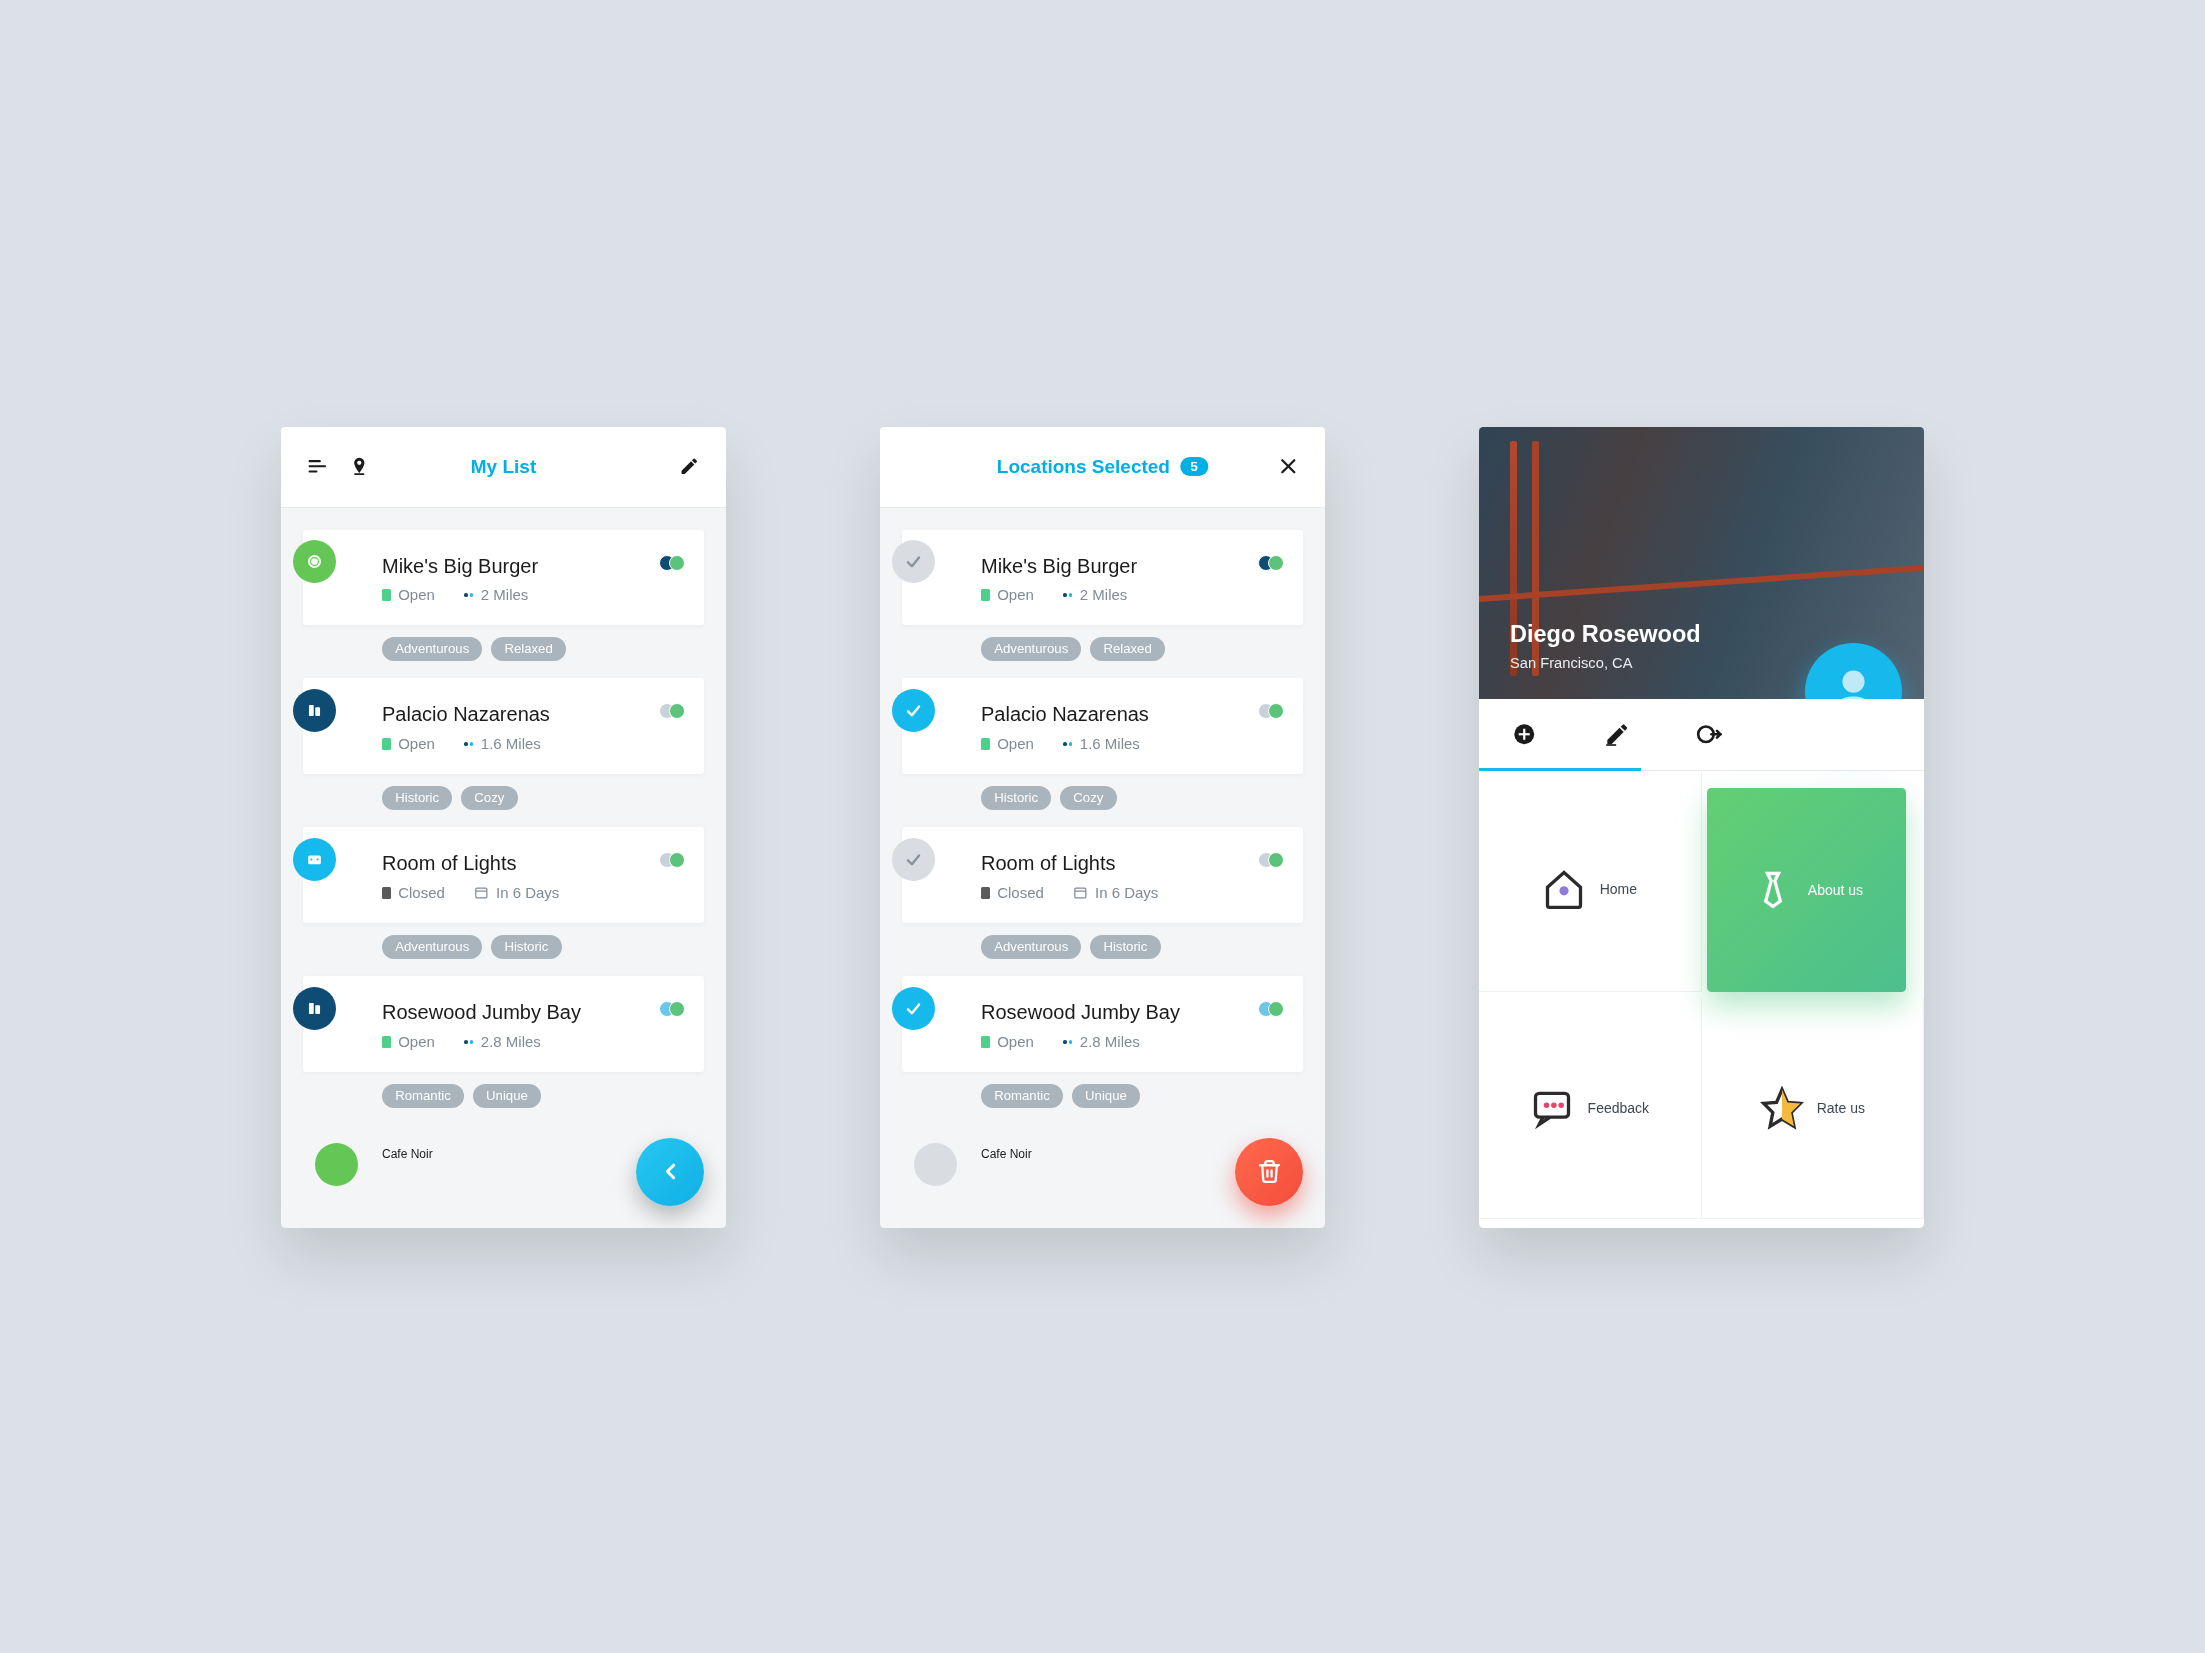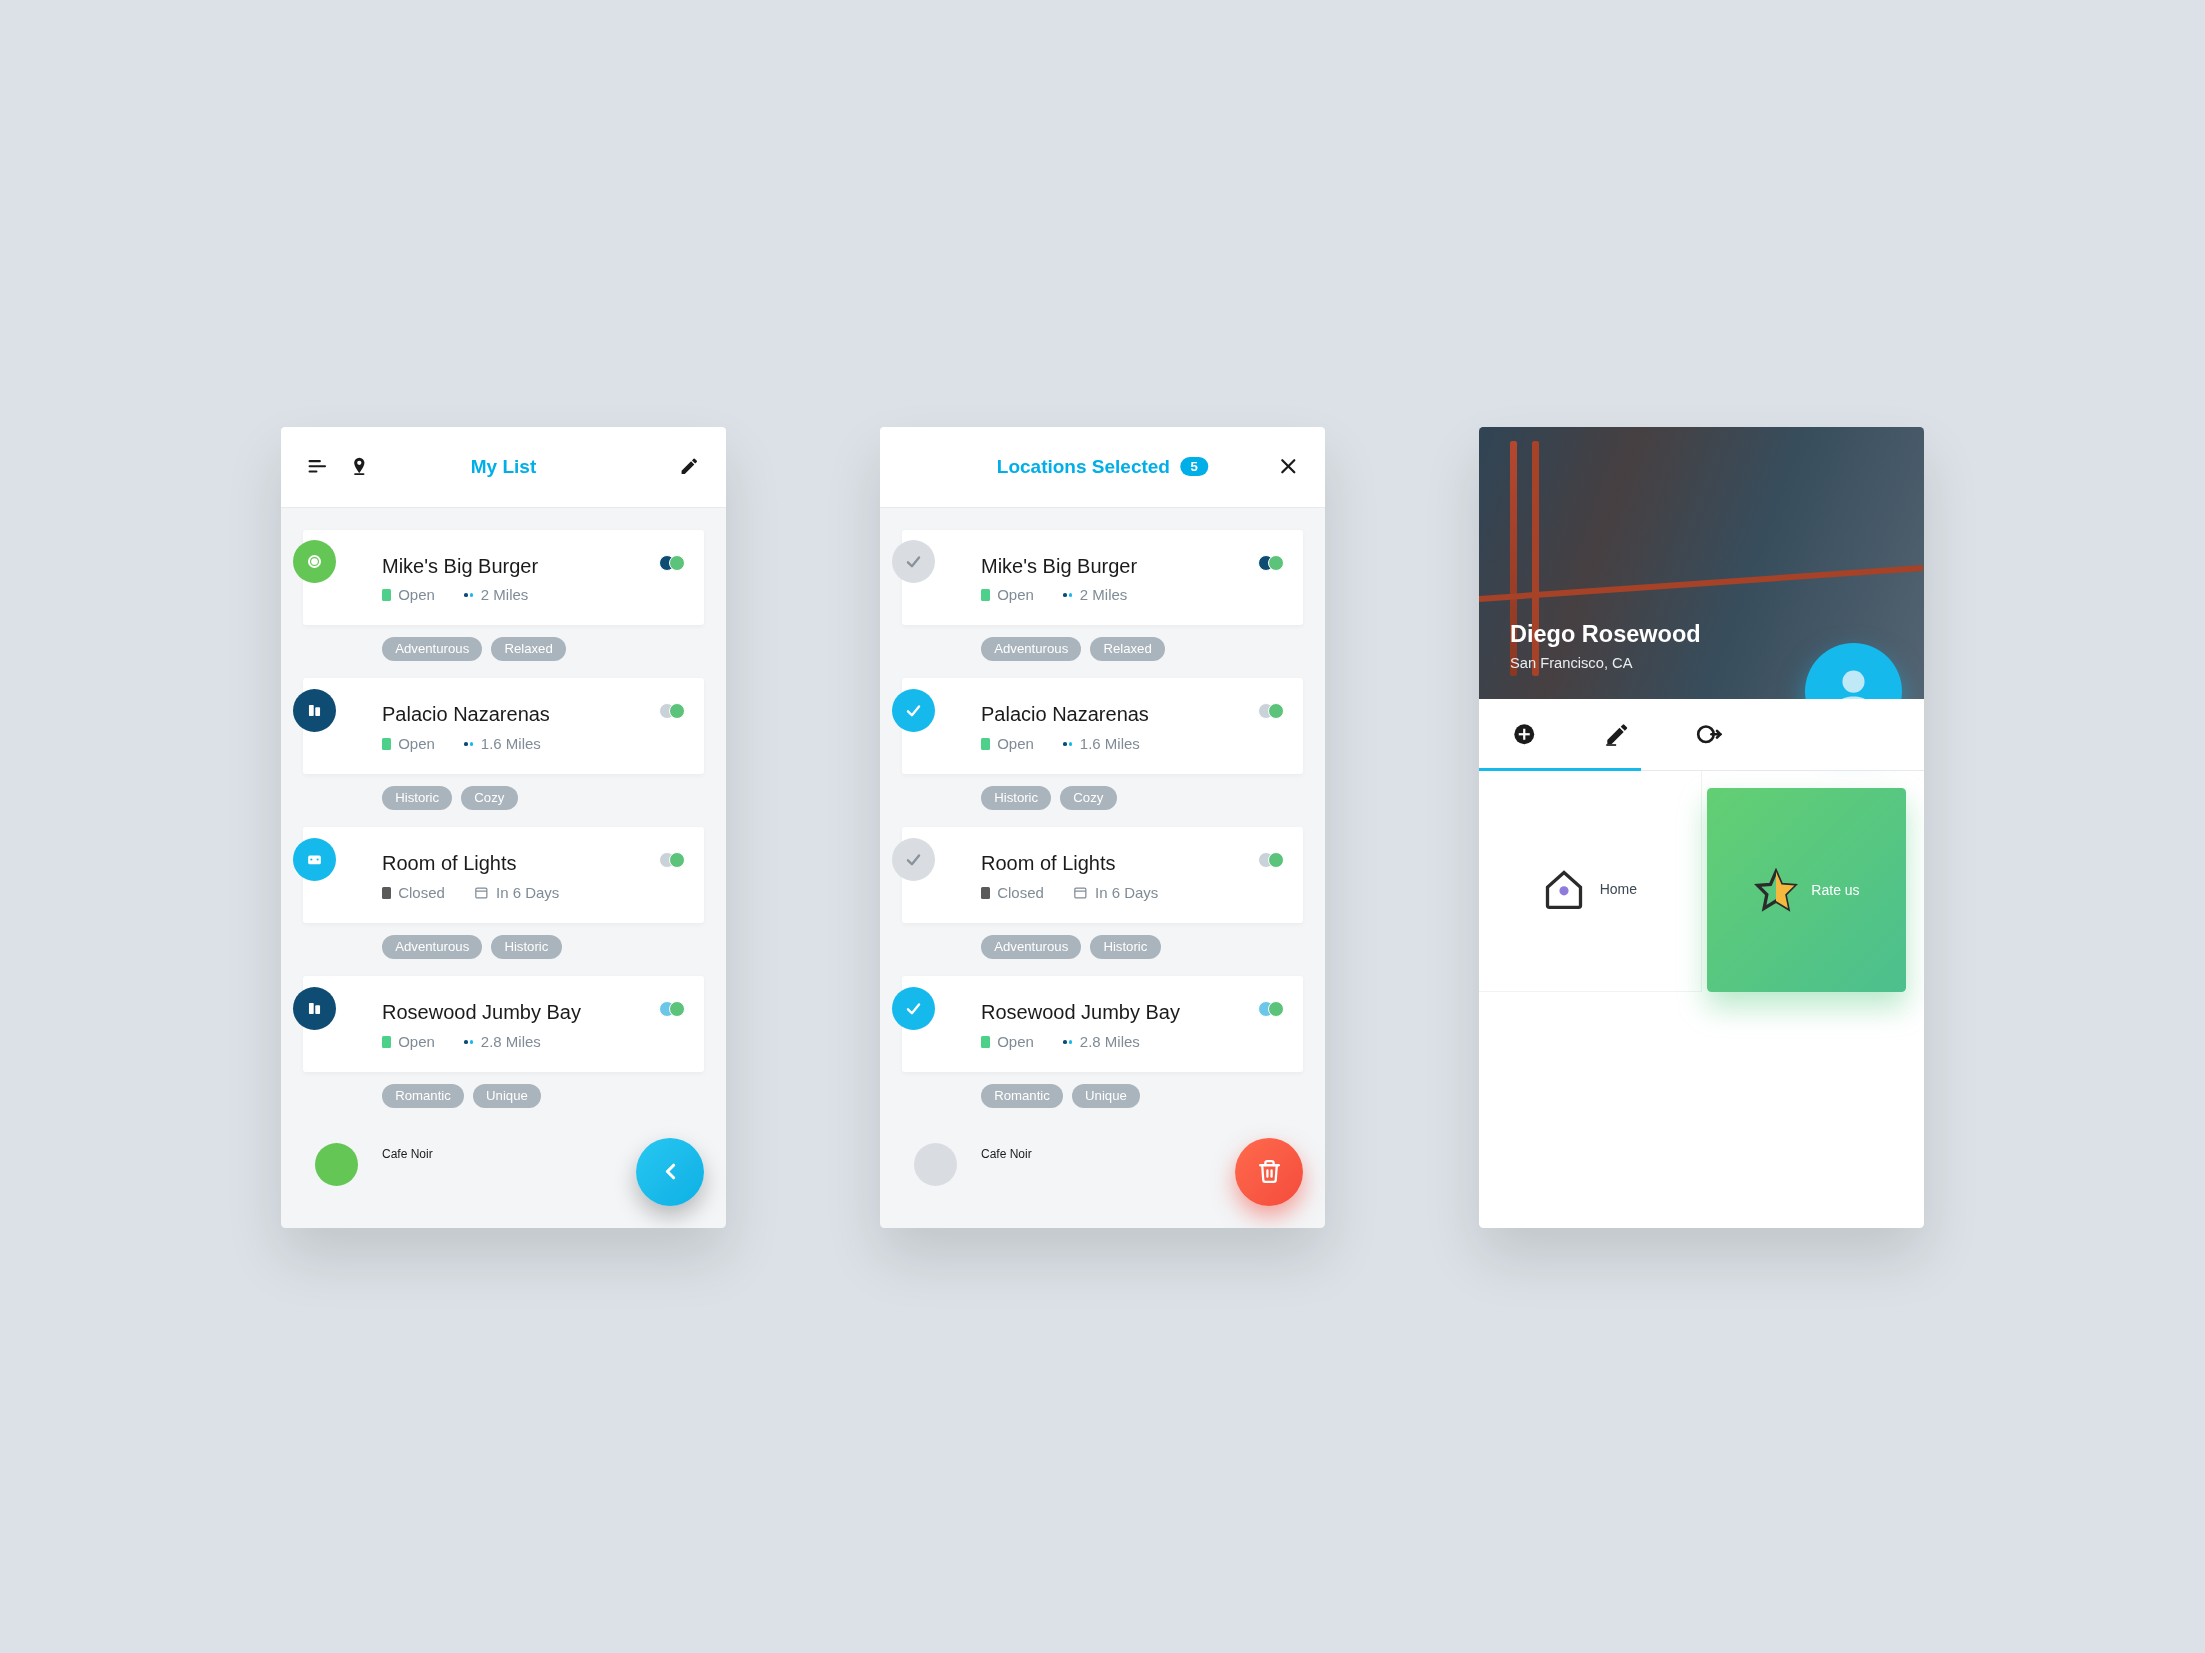--- a/index.html
+++ b/index.html
@@ -435,20 +435,40 @@
       <div class="ticon">
         <svg viewBox="0 0 24 24" fill="none" stroke="#2b2b2b" stroke-width="1.8">
             <path d="M3 11l9-8 9 8v10a1 1 0 0 1-1 1H4a1 1 0 0 1-1-1z"></path>
             <circle cx="12" cy="13" r="2.5" fill="#8f7bdc" stroke="none"></circle>
           </svg>
       </div>
       <div class="tlabel">Home</div>
     </div>
     <div class="tile">
       <div class="ticon">
+        <svg viewBox="0 0 24 24" fill="none" stroke="#fff" stroke-width="1.8">
+            <path d="M9 3h6l-2 4 3 11-4 3-4-3 3-11z"></path>
+          </svg>
+      </div>
+      <div class="tlabel">About us</div>
+    </div>
+    <div class="tile">
+      <div class="ticon">
+        <svg viewBox="0 0 24 24" fill="none" stroke="#2b2b2b" stroke-width="1.8">
+            <rect x="3" y="4" width="18" height="13" rx="2"></rect>
+            <path d="M7 17l-2 4 6-4"></path>
+            <circle cx="9" cy="10.5" r="1.5" fill="#e8436f" stroke="none"></circle>
+            <circle cx="13" cy="10.5" r="1.5" fill="#e8436f" stroke="none"></circle>
+            <circle cx="17" cy="10.5" r="1.5" fill="#e8436f" stroke="none"></circle>
+          </svg>
+      </div>
+      <div class="tlabel">Feedback</div>
+    </div>
+    <div class="tile">
+      <div class="ticon">
         <svg viewBox="0 0 24 24" fill="none" stroke="#2b2b2b" stroke-width="1.8">
             <polygon points="12 2 15 9 22 9.5 17 14.5 18.5 22 12 18 5.5 22 7 14.5 2 9.5 9 9"></polygon>
             <polygon points="12 2 15 9 22 9.5 17 14.5 18.5 22 12 18" fill="#f4b93e" stroke="none"></polygon>
           </svg>
       </div>
       <div class="tlabel">Rate us</div>
     </div>
   </div>
 </div>
 

